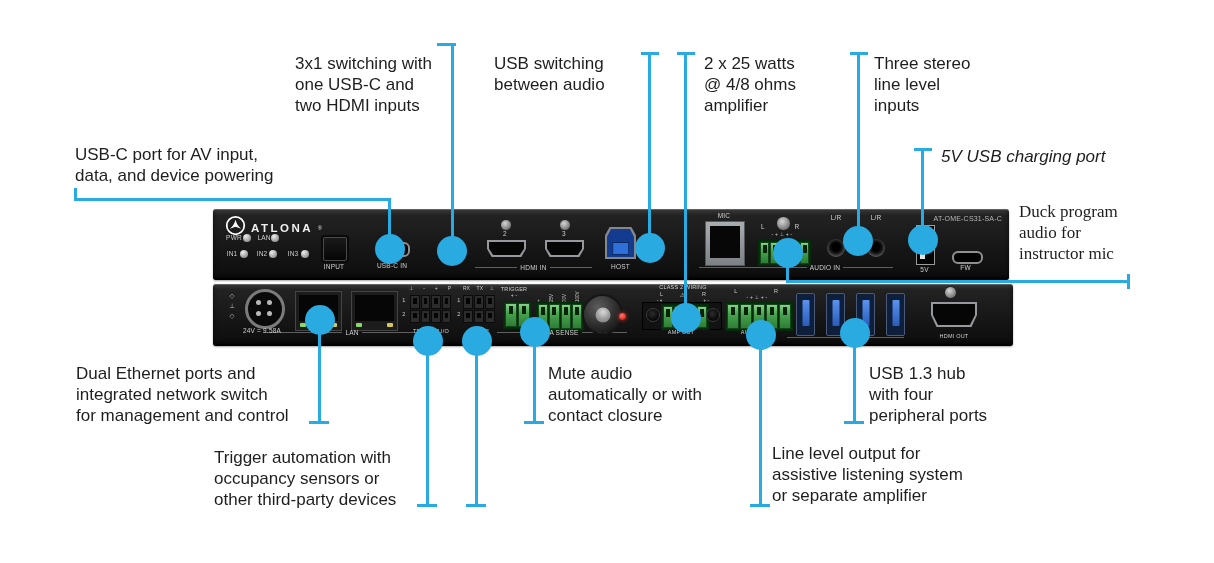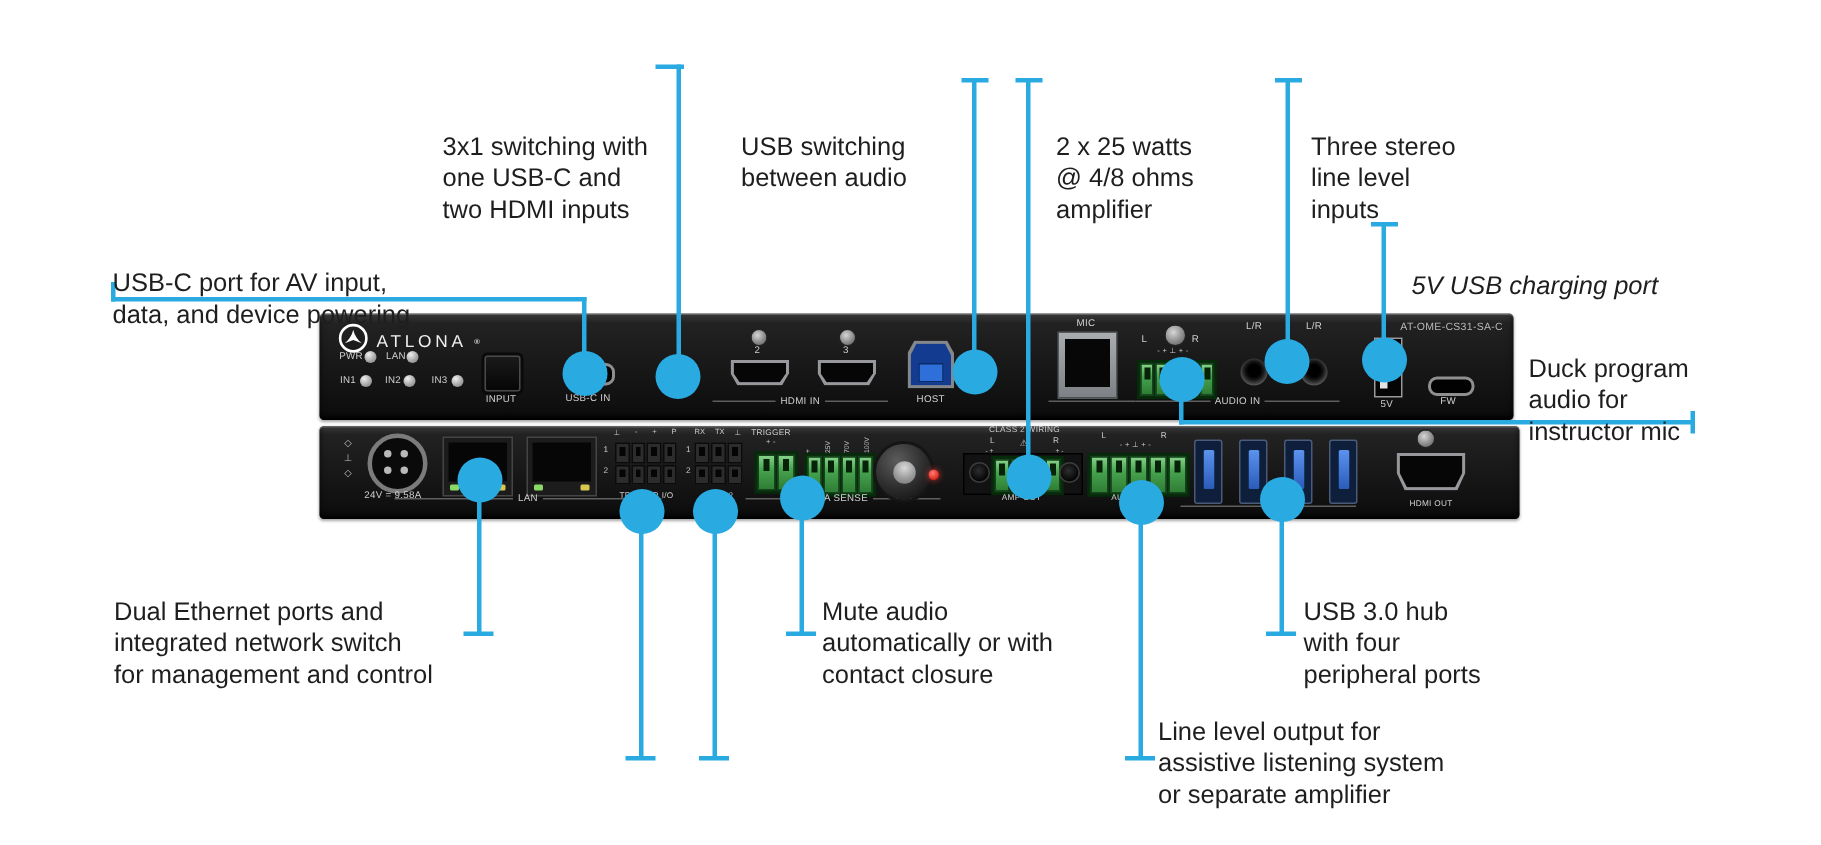--- a/index.html
+++ b/index.html
@@ -1,32 +1,32 @@
 <!DOCTYPE html>
 <html style="--accent: #29abe2;"><head>
 <meta charset="utf-8">
 <style>
   html,body{margin:0;padding:0;background:#fff;}
   .stage{position:relative;width:1214px;height:563px;background:#fff;font-family:"Liberation Sans",sans-serif;overflow:hidden;}
   
-  .co{position:absolute;font-size:17px;line-height:21px;color:#1e1e1e;white-space:pre-line;z-index:7;margin-top:34px;}
+  .co{position:absolute;font-size:17px;line-height:21px;color:#1e1e1e;white-space:pre-line;z-index:7;}
   
   .seg{position:absolute;background:var(--accent,#29abe2);z-index:5;}
   .dot{position:absolute;width:30px;height:30px;border-radius:50%;background:var(--accent,#29abe2);z-index:6;}
   
   .panel{position:absolute;border-radius:3px;z-index:1;
     background:linear-gradient(180deg,#3a3a3a,#222 9%,#191919 45%,#0d0d0d 96%,#000);
     box-shadow:inset 0 1px 0 rgba(255,255,255,.22),inset 0 -3px 4px rgba(0,0,0,.7),0 1px 2px rgba(0,0,0,.35);}
   .pl{position:absolute;color:#cfcfcf;font-size:6.5px;letter-spacing:.2px;text-align:center;z-index:3;line-height:1.15;}
   .hl{position:absolute;background:#5f5f5f;height:1px;z-index:2;}
   .lblline{position:absolute;display:flex;align-items:center;gap:3px;z-index:2;}
   .lblline .ln{flex:1;height:1px;background:#5f5f5f;}
   .lblline .tx{color:#cfcfcf;font-size:6.5px;letter-spacing:.2px;white-space:nowrap;}
   .logo{position:absolute;display:flex;align-items:center;gap:5px;z-index:3;}
-  .logo .bt{color:#f0f0f0;font-size:11.5px;letter-spacing:2.5px;font-weight:normal;}
+  .logo .bt{color:#f0f0f0;font-size:11.5px;letter-spacing:2.5px;font-weight:bold;}
   .logo .rg{color:#f0f0f0;font-size:5px;vertical-align:super;}
   .led{position:absolute;width:8px;height:8px;border-radius:50%;z-index:2;background:radial-gradient(circle at 35% 30%,#efefef,#a8a8a8 55%,#777);}
   .btn{position:absolute;background:linear-gradient(180deg,#1a1a1a,#060606);border:1px solid #4a4a4a;border-radius:2px;box-shadow:0 0 0 2px #0a0a0a;z-index:2;}
   .usbc{position:absolute;background:#020202;border:2px solid #8f8f8f;border-radius:6px;z-index:2;}
   .screw{position:absolute;border-radius:50%;background:radial-gradient(circle at 40% 35%,#d6d6d6,#8b8b8b 55%,#565656);border:1px solid #222;z-index:2;}
   .hdmi{position:absolute;background:#96989c;clip-path:polygon(0 0,100% 0,100% 52%,88% 100%,12% 100%,0 52%);z-index:2;}
   .hdmi i{position:absolute;inset:2px;background:#060606;clip-path:polygon(0 0,100% 0,100% 52%,88% 100%,12% 100%,0 52%);}
   .usbb{position:absolute;background:#84878c;clip-path:polygon(15% 0,85% 0,100% 26%,100% 100%,0 100%,0 26%);z-index:2;}
   .usbb i{position:absolute;inset:2px;background:#133b8f;clip-path:polygon(15% 0,85% 0,100% 28%,100% 100%,0 100%,0 28%);}
   .usbb i b{position:absolute;left:50%;top:48%;width:58%;height:36%;transform:translateX(-50%);background:#2f6fd9;border:1px solid #0a2a66;}
@@ -71,33 +71,36 @@
 two HDMI inputs</div>
   <div class="co" style="left:494px;top:53px;">USB switching
 between audio</div>
   <div class="co" style="left:704px;top:53px;">2 x 25 watts
 @ 4/8 ohms
 amplifier</div>
   <div class="co" style="left:874px;top:53px;">Three stereo
 line level
 inputs</div>
   <div class="co" style="left:941px;top:146px;font-style:italic;">5V USB charging port</div>
-  <div class="co" style="left:1019px;top:201px;">Duck program
+  <div class="co" style="left:1019px;top:201px;font-family:Liberation Serif, serif;">Duck program
 audio for
 instructor mic</div>
   <div class="co" style="left:76px;top:363px;">Dual Ethernet ports and
 integrated network switch
 for management and control</div>
+  <div class="co" style="left:214px;top:447px;">Trigger automation with
+occupancy sensors or
+other third-party devices</div>
   <div class="co" style="left:772px;top:443px;">Line level output for
 assistive listening system
 or separate amplifier</div>
   <div class="co" style="left:548px;top:363px;">Mute audio
 automatically or with
 contact closure</div>
-  <div class="co" style="left:869px;top:363px;">USB 3.0 hub
+  <div class="co" style="left:869px;top:363px;">USB 1.3 hub
 with four
 peripheral ports</div>
 
   <div class="seg" style="left:74px;top:188px;width:3px;height:13px;"></div>
   <div class="seg" style="left:74px;top:198px;width:317px;height:3px;"></div>
   <div class="seg" style="left:388px;top:198px;width:3px;height:53px;"></div>
 
   <div class="seg" style="left:437px;top:43px;width:19px;height:3px;"></div>
   <div class="seg" style="left:451px;top:43px;width:3px;height:208px;"></div>
 

